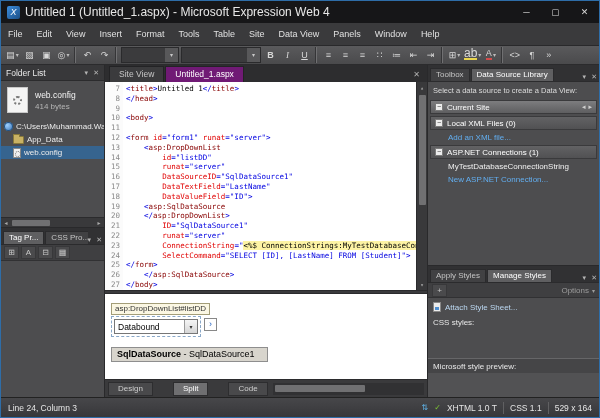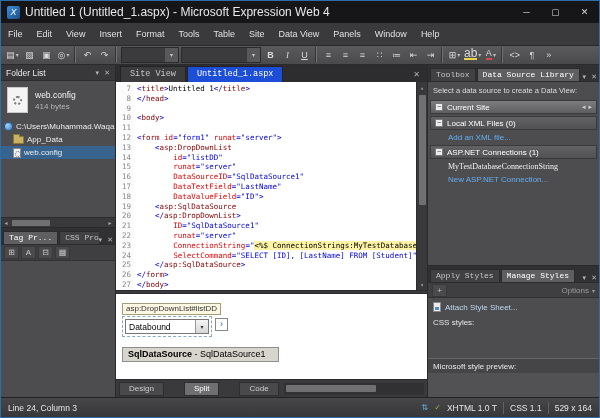--- a/index.html
+++ b/index.html
@@ -26,29 +26,29 @@
   .tb-combo { height:16px; background:#3b3b3d; border:1px solid #2a2a2c; display:flex; align-items:center; justify-content:flex-end; margin:0 1px; flex:0 0 auto; }
   .tb-combo-arrow { width:13px; height:100%; background:#58585a; color:#c8c8c8; font-size:6px; display:flex; align-items:center; justify-content:center; }
   .tb-btn.bold span:first-child { font-weight:bold; }
   .tb-btn.italic span:first-child { font-style:italic; font-family:"Liberation Serif",serif; }
   .tb-btn.underline span:first-child { text-decoration:underline; }
   .tb-btn.fontcolor span:first-child { border-bottom:2px solid #d34b4b; line-height:9px; }
   .tb-btn.highlight span:first-child { border-bottom:2px solid #e8d44d; line-height:9px; font-size:12px; }
 
   
   .main { height:332px; display:flex; min-height:0; flex:0 0 auto; }
-  .col-left { width:115px; display:flex; flex-direction:column; border-right:1px solid #29292b; background:#4d4d4f; }
+  .col-left { width:104px; display:flex; flex-direction:column; border-right:1px solid #29292b; background:#4d4d4f; }
   .col-center { flex:1; display:flex; flex-direction:column; min-width:0; }
   .col-right { width:172px; display:flex; flex-direction:column; border-left:1px solid #29292b; background:#4d4d4f; }
   .panel-fill { flex:1; }
 
   .panel-header { height:16px; background:#38383a; display:flex; align-items:center; padding:0 5px; color:#eaeaea; font-size:8.5px; border-bottom:1px solid #2b2b2d; flex:0 0 auto; }
   .ph-icons { margin-left:auto; display:flex; gap:5px; color:#b4b4b4; font-size:7px; align-items:center; }
   .tab-strip { height:17px; background:#313133; display:flex; align-items:flex-end; padding:2px 2px 0; border-bottom:1px solid #2b2b2d; flex:0 0 auto; }
-  .ptab-list { display:flex; gap:1px; align-items:flex-end; min-width:0; overflow:hidden;font-family:Liberation Mono, monospace; }
+  .ptab-list { display:flex; gap:1px; align-items:flex-end; min-width:0; overflow:hidden; }
   .ptab { padding:1px 5px 2px; font-size:8px; color:#c4c4c4; background:#414143; border:1px solid #2b2b2d; border-bottom:none; white-space:nowrap; }
   .ptab.active { background:#5f5f61; color:#fff; }
 
   
   .folder-panel { height:162px; display:flex; flex-direction:column; }
   .file-preview { display:flex; padding:6px 6px 4px; gap:7px; align-items:flex-start; }
   .fp-icon { width:21px; height:26px; background:#f4f4f4; border:1px solid #c9c9c9; display:flex; align-items:center; justify-content:center; }
   .fp-gear { width:9px; height:9px; border:2px dotted #7a7a7a; border-radius:50%; }
   .fp-name { font-size:8.5px; color:#f2f2f2; margin-top:3px; }
   .fp-size { font-size:8px; color:#b5b5b5; margin-top:2px; }
@@ -66,21 +66,21 @@
   .hs-thumb { height:6px; background:#707072; width:38px; margin:0 1px; border-radius:1px; }
 
   
   .tag-panel { flex:1; display:flex; flex-direction:column; border-top:1px solid #29292b; }
   .mini-toolbar { height:16px; background:#3f3f41; display:flex; align-items:center; gap:2px; padding:0 3px; border-bottom:1px solid #313133; flex:0 0 auto; }
   .mini-btn { width:15px; height:13px; color:#c8c8c8; font-size:8px; display:flex; align-items:center; justify-content:center; background:#4a4a4c; border:1px solid #38383a; }
 
   
   .doc-tabs { height:17px; background:#2d2d2f; display:flex; align-items:flex-end; padding:2px 4px 0; flex:0 0 auto; }
   .doc-tab { padding:2px 9px 3px; font-size:8.5px; background:#3b3b3d; color:#c6c6c6; border:1px solid #232325; border-bottom:none; white-space:nowrap; }
-  .doc-tab.active { background:#1d4ed8; color:#fff; }
+  .doc-tab.active { background:#701a75; color:#fff; }
   .tabbar-close { margin-left:auto; color:#b0b0b0; font-size:8px; padding:0 3px 3px; }
 
   .code-pane { height:208px; background:#fff; display:flex; font-family:"DejaVu Sans Mono",monospace; font-size:7.5px; line-height:9.8px; overflow:hidden; flex:0 0 auto; }
   .gutter { width:18px; background:#fbfbfb; color:#8a8a8a; text-align:right; padding:2px 3px 0 0; flex:0 0 auto; }
   .gutter div { height:9.8px; }
   .code-lines { flex:1; min-width:0; padding:2px 0 0 3px; overflow:hidden; color:#000; }
   .code-lines div { height:9.8px; white-space:pre; }
   .nb { color:#0000e0; } .tg { color:#870000; } .at { color:#e00000; } .vl { color:#0000e0; } .tx { color:#000; }
   .sv { color:#000; background:#fdf3a4; }
   .vscroll { width:11px; background:#39393b; border-left:1px solid #2b2b2d; display:flex; flex-direction:column; align-items:center; flex:0 0 auto; padding:1px 0; }
@@ -108,21 +108,21 @@
   
   .dsl-panel { height:200px; display:flex; flex-direction:column; }
   .dsl-instruction { font-size:7.5px; color:#dcdcdc; padding:4px 5px 3px; white-space:nowrap; overflow:hidden; }
   .dsl-rows { padding:0 2px; }
   .dsl-row-site, .dsl-row-section { height:14px; display:flex; align-items:center; gap:4px; padding:0 4px; font-size:8px; color:#fff; border:1px solid #3a3a3c; margin-top:2px; }
   .dsl-row-site { background:linear-gradient(#7d7d7f,#5e5e60); }
   .dsl-row-section { background:linear-gradient(#626264,#515153); }
   .expander { width:8px; height:8px; background:#ececec; border:1px solid #7a7a7a; color:#333; font-size:7px; line-height:6px; text-align:center; flex:0 0 auto; }
   .site-nav { margin-left:auto; color:#cfcfcf; font-size:7px; display:flex; gap:3px; }
   .dsl-link { font-size:8px; color:#62aef0; padding:3px 4px 1px 18px; white-space:nowrap; overflow:hidden; }
-  .dsl-item { font-size:8px; color:#f0f0f0; padding:3px 4px 1px 18px; white-space:nowrap; overflow:hidden;font-family:Liberation Serif, serif; }
+  .dsl-item { font-size:8px; color:#f0f0f0; padding:3px 4px 1px 18px; white-space:nowrap; overflow:hidden; }
   .dsl-row-label { white-space:nowrap; overflow:hidden; }
 
   
   .styles-panel { flex:1; display:flex; flex-direction:column; border-top:1px solid #29292b; }
   .styles-toolbar { height:15px; background:#3f3f41; display:flex; align-items:center; padding:0 4px; border-bottom:1px solid #313133; flex:0 0 auto; }
   .options-btn { margin-left:auto; font-size:8px; color:#9c9c9c; display:flex; gap:3px; align-items:center; }
   .options-btn .oarr { font-size:6px; }
   .attach-row { display:flex; align-items:center; gap:4px; padding:4px 5px 3px; font-size:8px; color:#bcd8f2; }
   .att-icon { width:8px; height:10px; background:#ececec; border:1px solid #888; position:relative; flex:0 0 auto; }
   .att-icon::after { content:""; position:absolute; left:1px; bottom:1px; width:4px; height:3px; background:#4f8fd0; }
@@ -358,22 +358,22 @@
             <div><span class="tx">        </span><span class="at">runat</span><span class="nb">=</span><span class="vl">"server"</span></div>
             <div><span class="tx">        </span><span class="at">DataSourceID</span><span class="nb">=</span><span class="vl">"SqlDataSource1"</span></div>
             <div><span class="tx">        </span><span class="at">DataTextField</span><span class="nb">=</span><span class="vl">"LastName"</span></div>
             <div><span class="tx">        </span><span class="at">DataValueField</span><span class="nb">=</span><span class="vl">"ID"</span><span class="nb">&gt;</span></div>
             <div><span class="tx">    </span><span class="nb">&lt;</span><span class="tg">asp:SqlDataSource</span></div>
             <div><span class="tx">    </span><span class="nb">&lt;/</span><span class="tg">asp:DropDownList</span><span class="nb">&gt;</span></div>
             <div><span class="tx">        </span><span class="at">ID</span><span class="nb">=</span><span class="vl">"SqlDataSource1"</span></div>
             <div><span class="tx">        </span><span class="at">runat</span><span class="nb">=</span><span class="vl">"server"</span></div>
             <div><span class="tx">        </span><span class="at">ConnectionString</span><span class="nb">=</span><span class="vl">"</span><span class="sv">&lt;%$ ConnectionStrings:MyTestDatabaseConnecti</span></div>
             <div><span class="tx">        </span><span class="at">SelectCommand</span><span class="nb">=</span><span class="vl">"SELECT [ID], [LastName] FROM [Student]"</span><span class="nb">&gt;</span></div>
+            <div><span class="nb">&lt;/</span><span class="tg">form</span><span class="nb">&gt;</span></div>
             <div><span class="tx">    </span><span class="nb">&lt;/</span><span class="tg">asp:SqlDataSource</span><span class="nb">&gt;</span></div>
-            <div><span class="nb">&lt;/</span><span class="tg">form</span><span class="nb">&gt;</span></div>
             <div><span class="nb">&lt;/</span><span class="tg">body</span><span class="nb">&gt;</span></div>
           </div>
         <div class="vscroll">
           <span class="vs-arrow">▴</span>
           <div class="vs-thumb"></div>
           <span class="vs-arrow" style="margin-top:auto">▾</span>
         </div>
       </div>
 
       <div class="splitter"></div>

